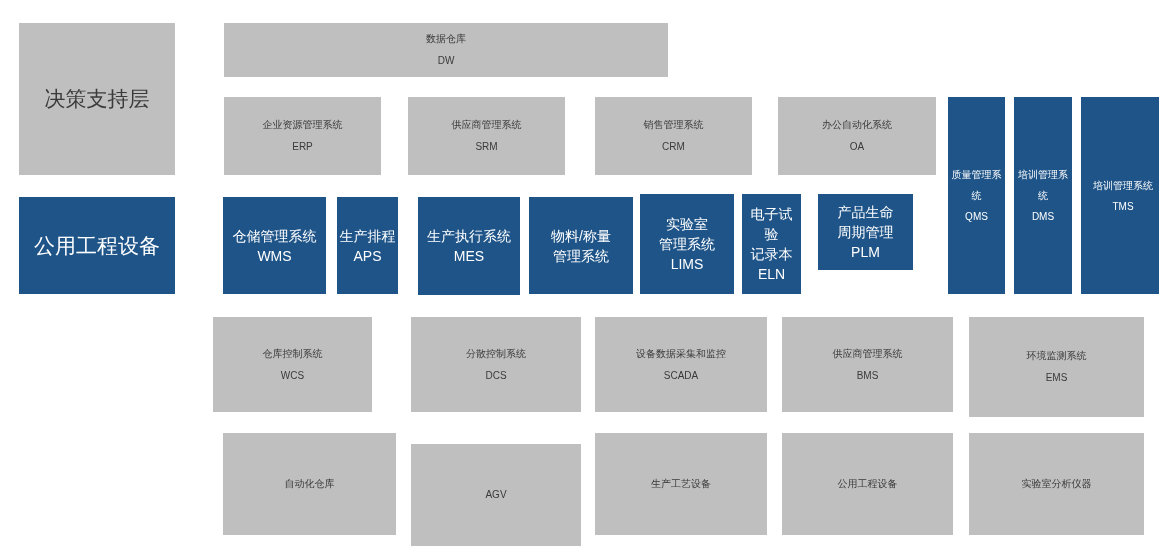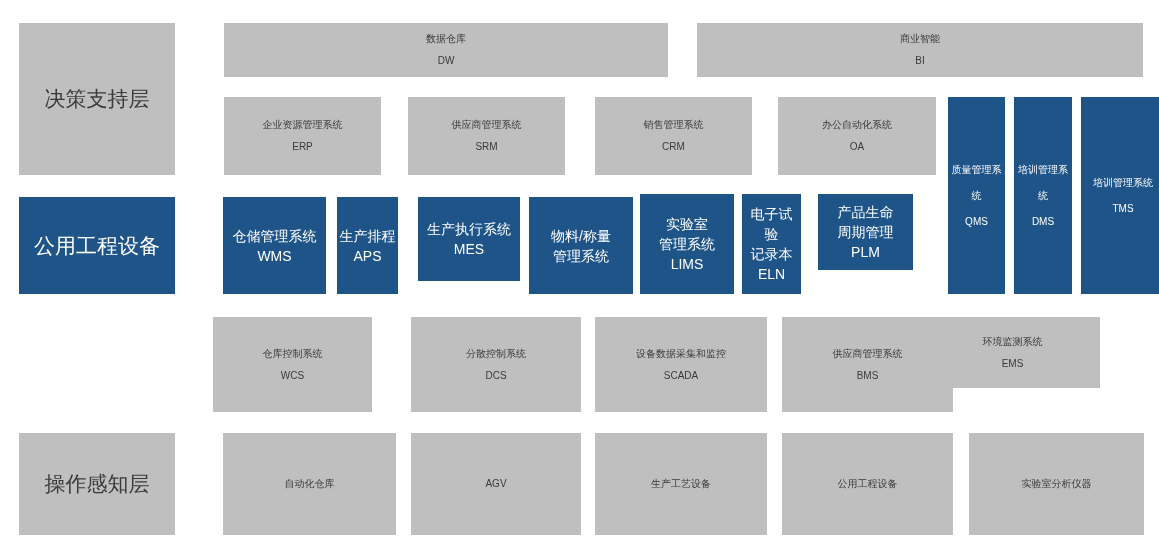--- a/index.html
+++ b/index.html
@@ -16,35 +16,32 @@
   }
   .box{
     position:absolute;display:flex;align-items:center;justify-content:center;
     text-align:center;white-space:pre-line;box-sizing:border-box;padding:2px;
     background:var(--gray);color:var(--text-dark);
     font-size:10px;line-height:22px;
   }
   .box.blue{background:var(--blue);color:var(--text-light);}
   .layer-label{font-size:21px;line-height:30px;}
   .blue-small{font-size:14px;line-height:20px;}
-  .tall{line-height:26px;}
+  .tall{line-height:21px;}
 </style>
 </head>
 <body>
 
 <div class="canvas">
 
   <div class="box layer-label" style="left:19px;top:23px;width:156px;height:152px">决策支持层</div>
   <div class="box layer-label blue" style="left:19px;top:197px;width:156px;height:97px">公用工程设备</div>
-  <div class="box layer-label" style="left:19px;top:433px;width:156px;height:102px">操作感知层</div>
 
   <div class="box" style="left:224px;top:23px;width:444px;height:54px">数据仓库
 DW</div>
-  <div class="box" style="left:697px;top:23px;width:446px;height:54px">商业智能
-BI</div>
 
   <div class="box" style="left:224px;top:97px;width:157px;height:78px">企业资源管理系统
 ERP</div>
   <div class="box" style="left:408px;top:97px;width:157px;height:78px">供应商管理系统
 SRM</div>
   <div class="box" style="left:595px;top:97px;width:157px;height:78px">销售管理系统
 CRM</div>
   <div class="box" style="left:778px;top:97px;width:158px;height:78px">办公自动化系统
 OA</div>
 
@@ -52,21 +49,21 @@
 QMS</div>
   <div class="box blue tall" style="left:1014px;top:97px;width:58px;height:197px">培训管理系统
 DMS</div>
   <div class="box blue tall" style="left:1081px;top:97px;width:84px;height:197px">培训管理系统
 TMS</div>
 
   <div class="box blue blue-small" style="left:223px;top:197px;width:103px;height:97px">仓储管理系统
 WMS</div>
   <div class="box blue blue-small" style="left:337px;top:197px;width:61px;height:97px">生产排程
 APS</div>
-  <div class="box blue blue-small" style="left:418px;top:197px;width:102px;height:84px">生产执行系统
+  <div class="box blue blue-small" style="left:418px;top:197px;width:102px;height:98px">生产执行系统
 MES</div>
   <div class="box blue blue-small" style="left:529px;top:197px;width:104px;height:97px">物料/称量
 管理系统</div>
   <div class="box blue blue-small" style="left:640px;top:194px;width:94px;height:100px">实验室
 管理系统
 LIMS</div>
   <div class="box blue blue-small" style="left:742px;top:194px;width:59px;height:100px">电子试验
 记录本
 ELN</div>
   <div class="box blue blue-small" style="left:818px;top:194px;width:95px;height:76px">产品生命
@@ -74,22 +71,22 @@
 PLM</div>
 
   <div class="box" style="left:213px;top:317px;width:159px;height:95px">仓库控制系统
 WCS</div>
   <div class="box" style="left:411px;top:317px;width:170px;height:95px">分散控制系统
 DCS</div>
   <div class="box" style="left:595px;top:317px;width:172px;height:95px">设备数据采集和监控
 SCADA</div>
   <div class="box" style="left:782px;top:317px;width:171px;height:95px">供应商管理系统
 BMS</div>
-  <div class="box" style="left:925px;top:317px;width:175px;height:71px">环境监测系统
+  <div class="box" style="left:969px;top:317px;width:175px;height:100px">环境监测系统
 EMS</div>
 
   <div class="box" style="left:223px;top:433px;width:173px;height:102px">自动化仓库</div>
-  <div class="box" style="left:411px;top:433px;width:170px;height:102px">AGV</div>
+  <div class="box" style="left:411px;top:444px;width:170px;height:102px">AGV</div>
   <div class="box" style="left:595px;top:433px;width:172px;height:102px">生产工艺设备</div>
   <div class="box" style="left:782px;top:433px;width:171px;height:102px">公用工程设备</div>
   <div class="box" style="left:969px;top:433px;width:175px;height:102px">实验室分析仪器</div>
 
 </div>
 
 </body></html>

